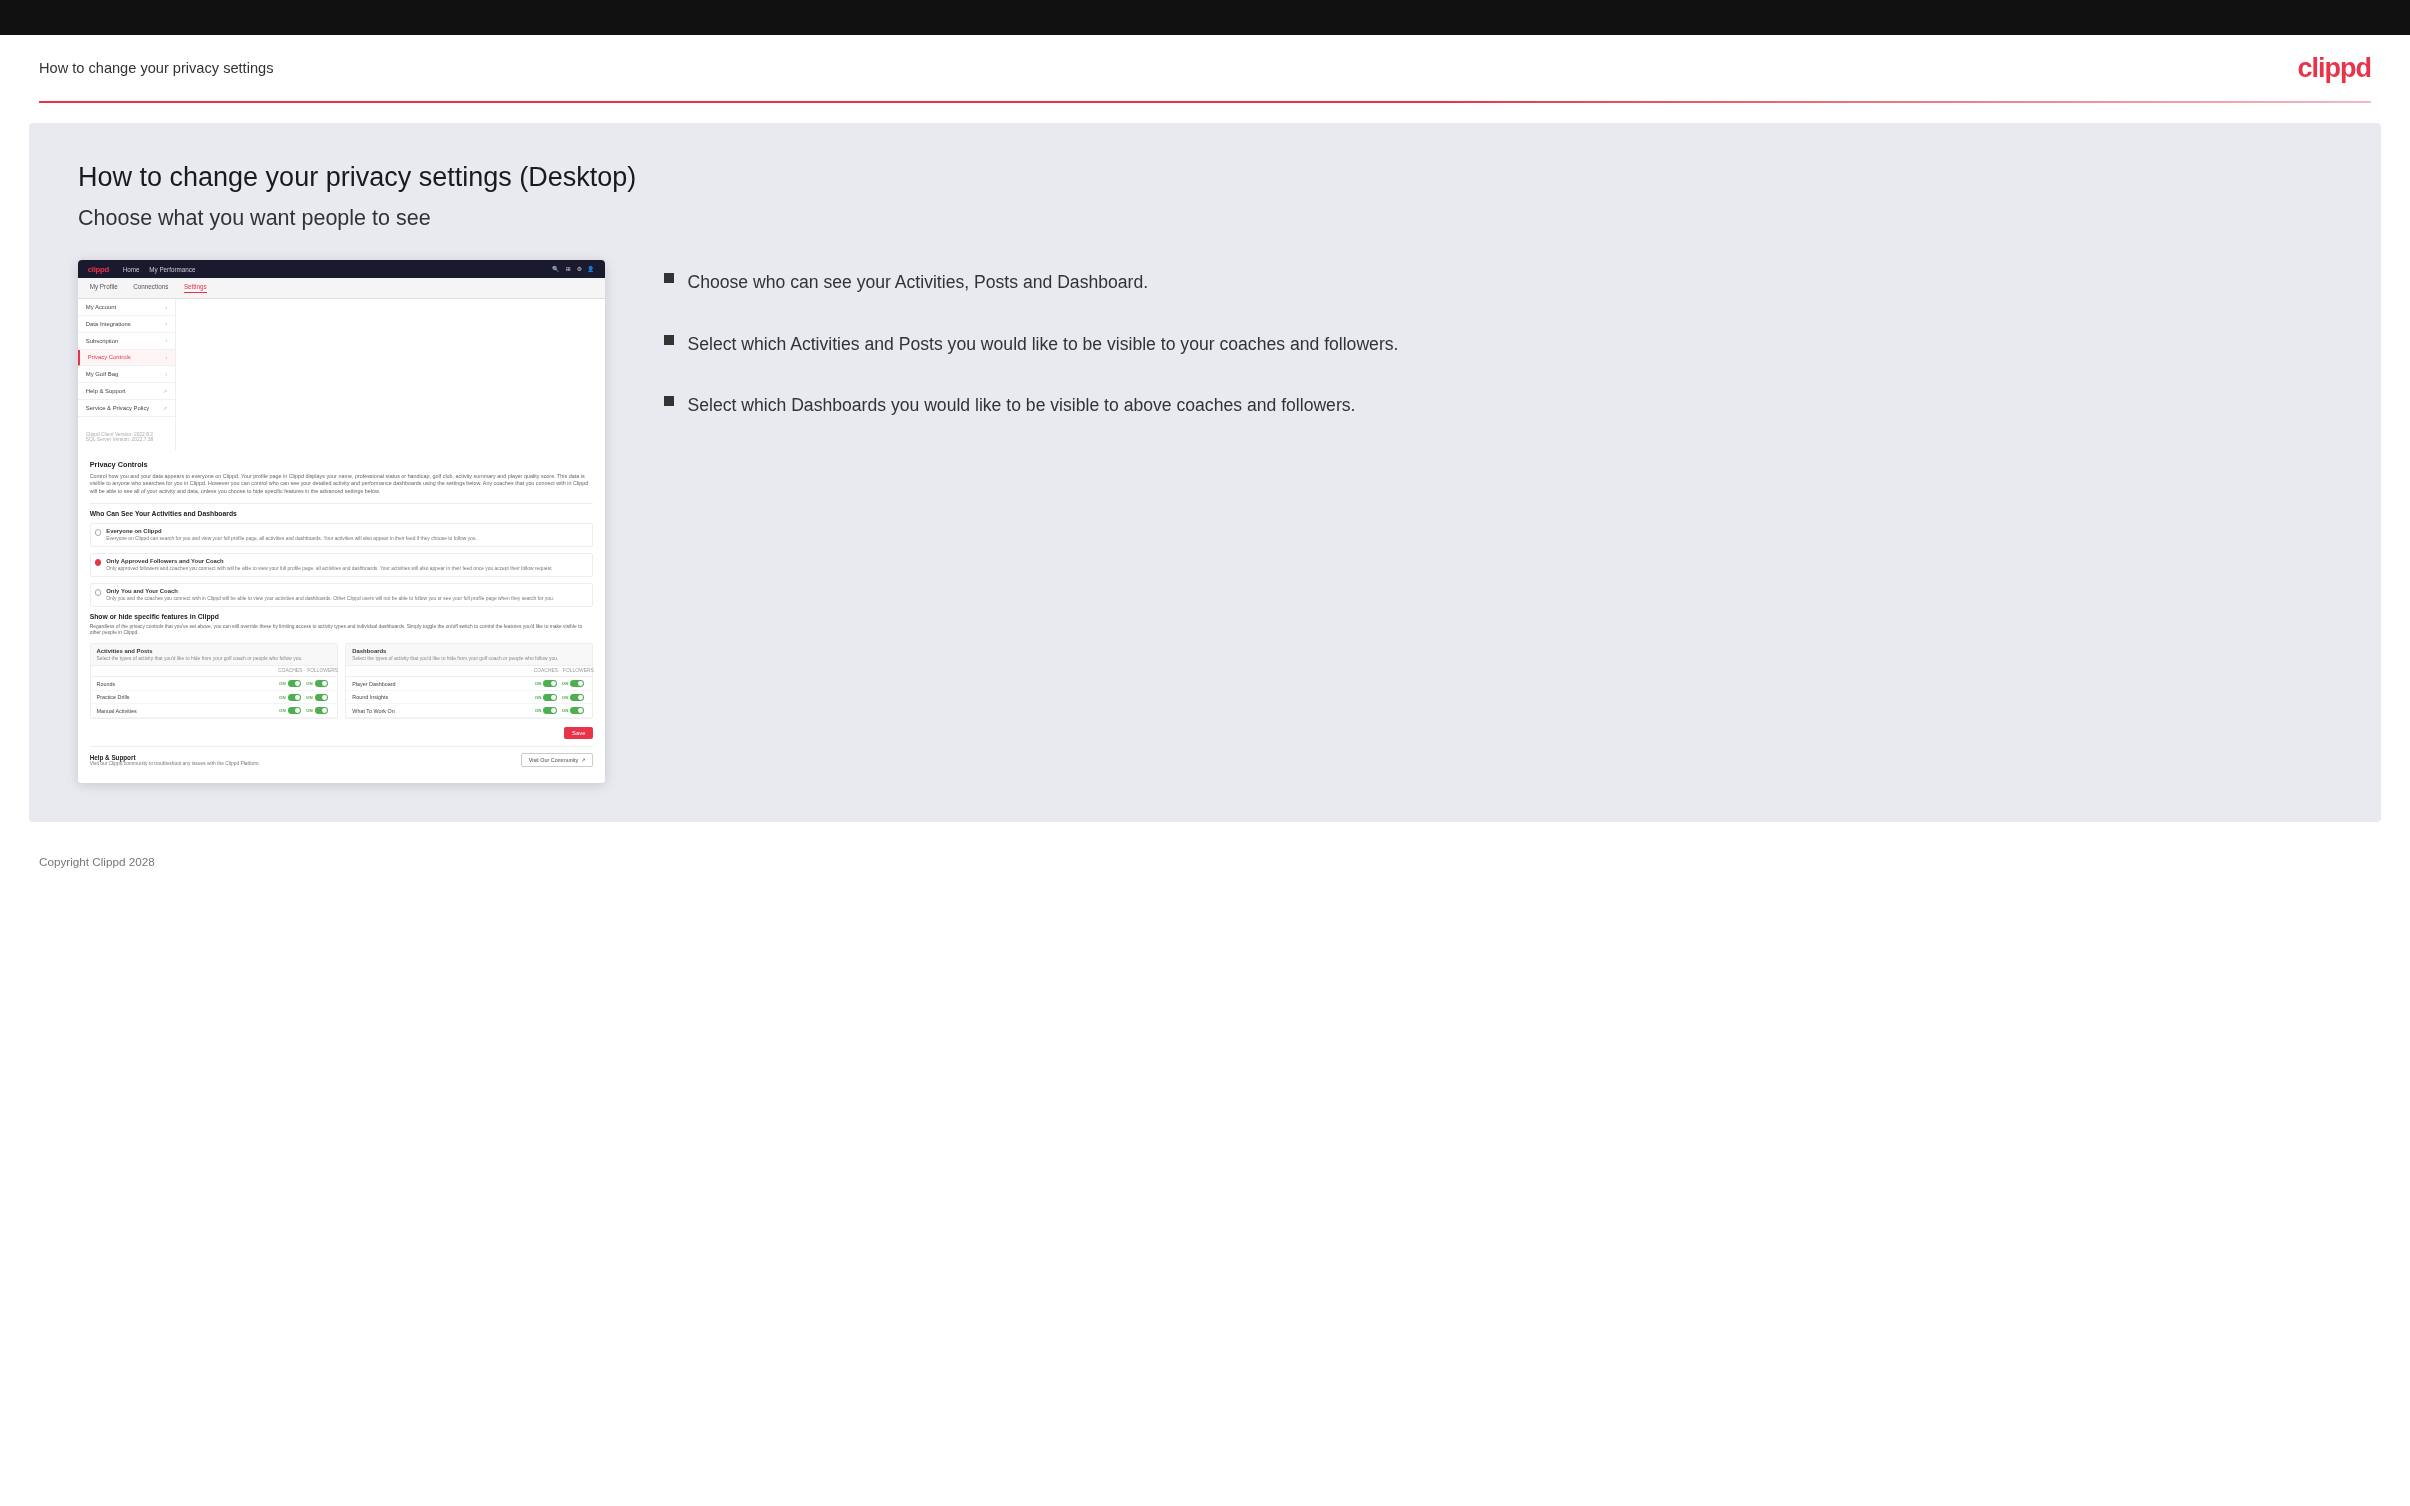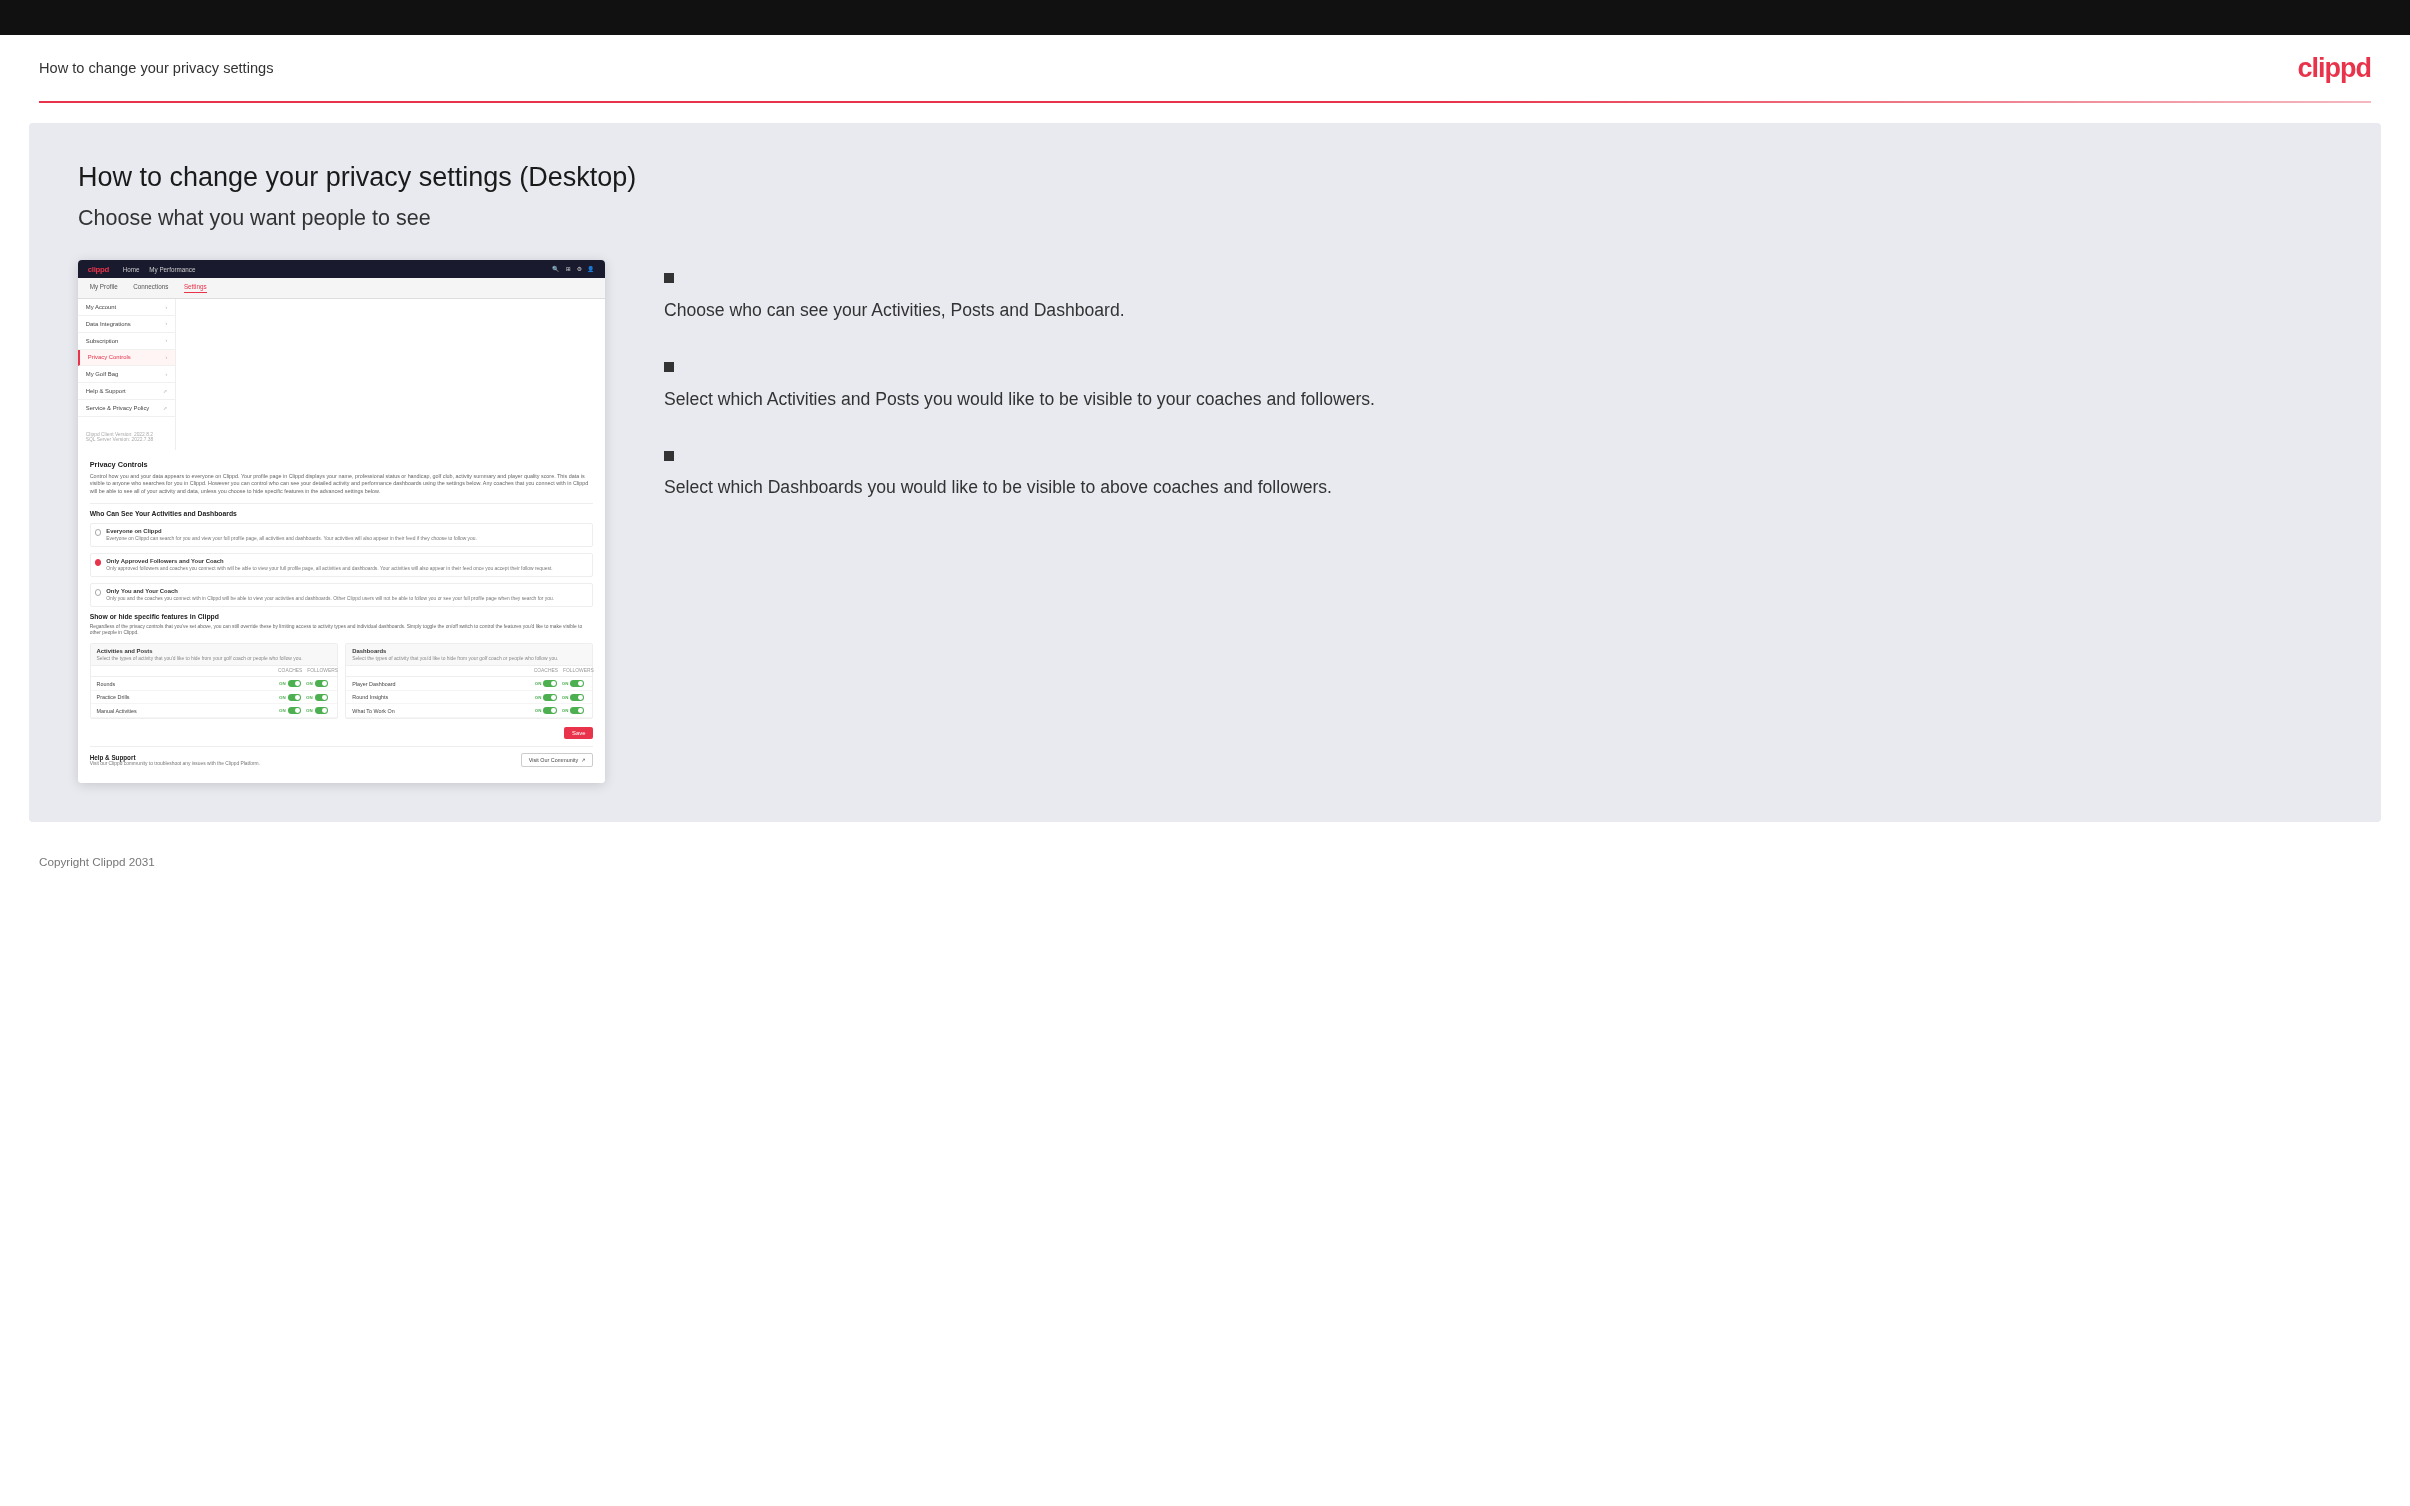--- a/index.html
+++ b/index.html
@@ -376,21 +376,20 @@
     }
     .bullet-list {
       list-style: none;
       padding: 0;
     }
     .bullet-list li {
       display: flex;
       align-items: flex-start;
       gap: 13.7px;
       margin-bottom: 35px;
-      flex-direction: column;
     }
     .bullet-square {
       width: 9.8px;
       height: 9.8px;
       background: #333;
       flex-shrink: 0;
       margin-top: 3.9px;
     }
     .bullet-text {
       font-size: 17.6px;
@@ -642,15 +641,15 @@
           <div class="bullet-square"></div>
           <span class="bullet-text">Select which Dashboards you would like to be visible to above coaches and followers.</span>
         </li>
       </ul>
     </div>
 
   </div>
 </div>
 
 <div class="footer">
-  <span>Copyright Clippd 2031</span>
+  <span>Copyright Clippd 2028</span>
 </div>
 
 
 </body></html>

